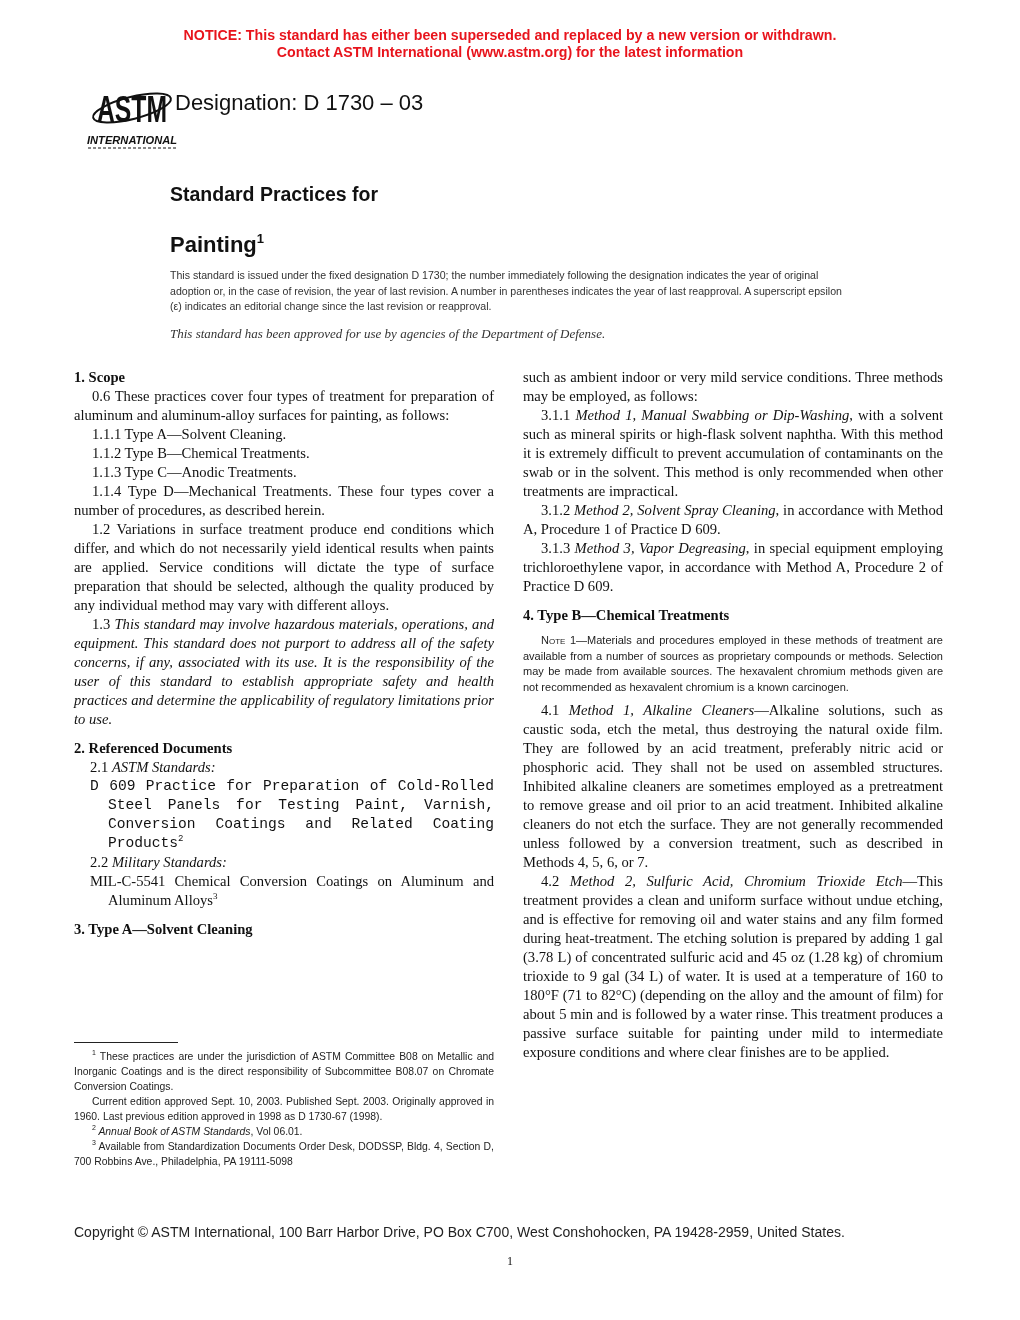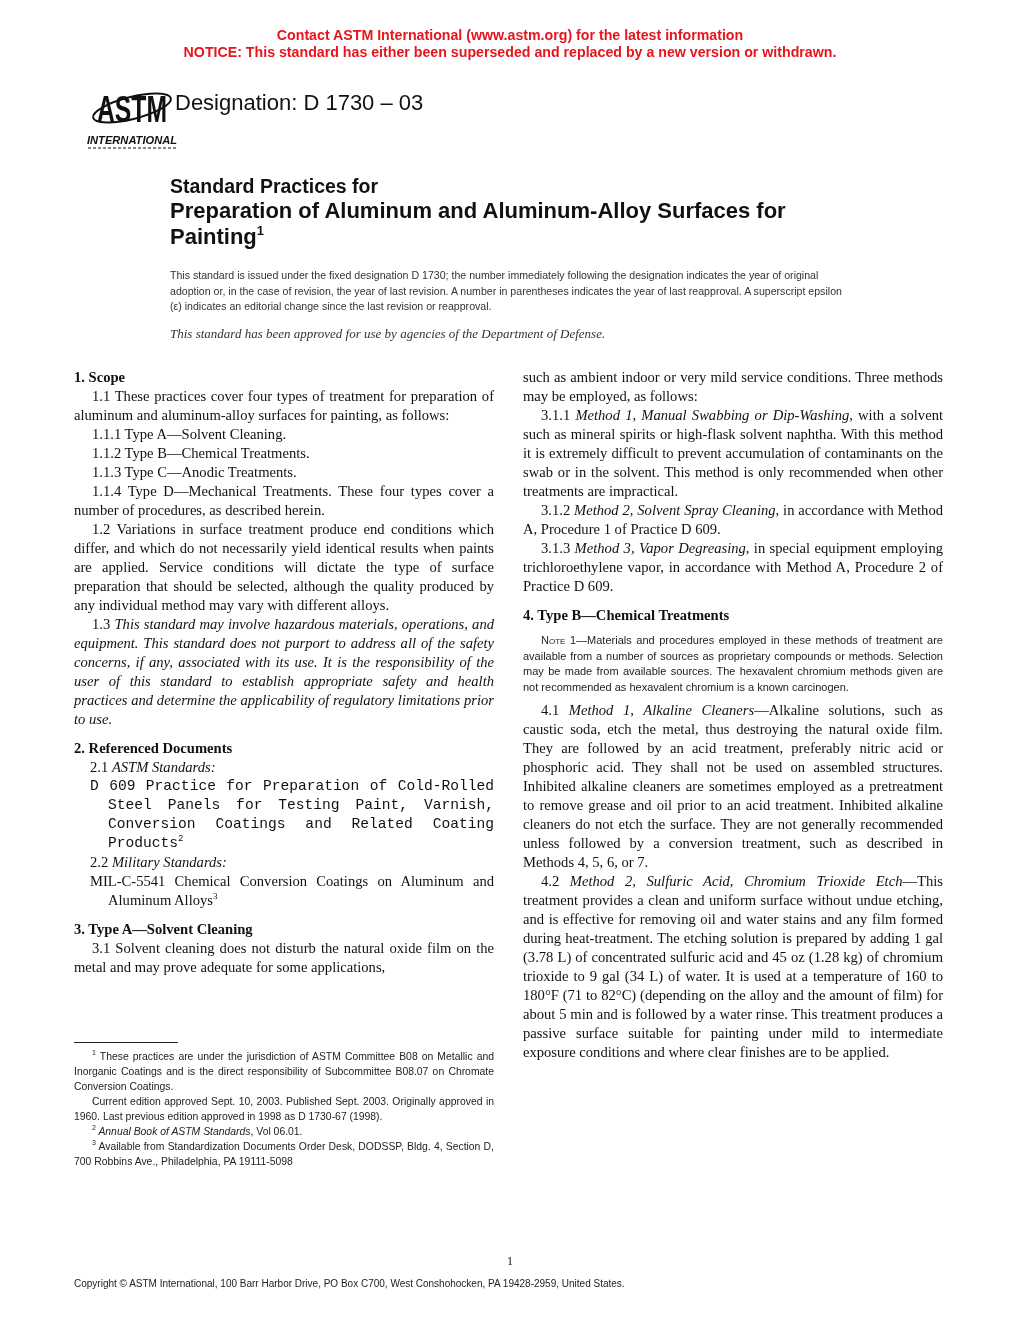--- a/index.html
+++ b/index.html
@@ -4,21 +4,21 @@
 <style>
   html, body { margin: 0; padding: 0; background: #ffffff; }
   body { width: 1020px; height: 1320px; position: relative; overflow: hidden; color: #111; }
   .sans { font-family: "Liberation Sans", "DejaVu Sans", sans-serif; }
   .serif { font-family: "Liberation Serif", "DejaVu Serif", serif; }
 
   #notice { position: absolute; top: 27px; left: 0; width: 1020px; text-align: center; color: #e8141c; font-weight: bold; font-size: 14.2px; line-height: 17px; }
   #logo { position: absolute; left: 84px; top: 74px; width: 96px; height: 80px; }
   #designation { position: absolute; left: 175px; top: 90px; font-size: 22px; }
 
-  #title-block { position: absolute; left: 170px; top: 174px; width: 700px; }
+  #title-block { position: absolute; left: 170px; top: 182px; width: 700px; }
   #title-line1 { font-size: 19.5px; font-weight: bold; line-height: 24px; }
   #title-line2 { font-size: 22px; font-weight: bold; line-height: 26px; }
   #title-line2 sup { font-size: 13px; vertical-align: 9px; line-height: 0; }
 
   #issuance { position: absolute; left: 170px; top: 268px; width: 680px; font-size: 10.6px; line-height: 15.5px; color: #333; }
   #dod { position: absolute; left: 170px; top: 326px; width: 680px; font-size: 13px; line-height: 15px; font-style: italic; color: #333; }
 
   .col { position: absolute; top: 368px; width: 420px; font-size: 14.6px; line-height: 19px; text-align: justify; }
   #col-left { left: 74px; }
   #col-right { left: 523px; }
@@ -31,71 +31,70 @@
   .sub { padding-left: 16px; }
   sup.fn { font-size: 9px; vertical-align: 6px; line-height: 0; }
   .note { font-size: 11px; line-height: 15.6px; margin: 8px 0 6px 0 !important; color: #222; }
   .note .nlabel { font-variant: small-caps; }
 
   #fn-rule { position: absolute; left: 74px; top: 1042px; width: 104px; height: 0; border-top: 1px solid #222; }
   #footnotes { position: absolute; left: 74px; top: 1049px; width: 420px; font-size: 10.4px; line-height: 15px; color: #222; text-align: justify; }
   #footnotes p { margin: 0; text-indent: 18px; }
   #footnotes sup { font-size: 7px; vertical-align: 5px; line-height: 0; }
 
-  #copyright { position: absolute; left: 74px; top: 1278px; font-size: 10px; color: #222; }
+  #copyright { position: absolute; left: 74px; top: 1224px; font-size: 14px; color: #222; }
   #page-number { position: absolute; left: 0; width: 1020px; top: 1254px; text-align: center; font-size: 12px; }
 </style>
 </head>
 <body>
 
 <div id="notice" class="sans">
+  <div>NOTICE: This standard has either been superseded and replaced by a new version or withdrawn.</div>
   <div>Contact ASTM International (www.astm.org) for the latest information</div>
-  <div>NOTICE: This standard has either been superseded and replaced by a new version or withdrawn.</div>
 </div>
 
 <div id="logo">
   <svg width="96" height="80" viewBox="0 0 96 80">
     <ellipse cx="48" cy="34" rx="40" ry="11" fill="none" stroke="#111" stroke-width="2" transform="rotate(-14 48 34)"></ellipse>
     <text x="48" y="48" text-anchor="middle" font-family="Liberation Sans, sans-serif" font-weight="bold" font-size="36" fill="#111" textLength="70" lengthAdjust="spacingAndGlyphs">ASTM</text>
     <text x="48" y="70" text-anchor="middle" font-family="Liberation Sans, sans-serif" font-weight="bold" font-style="italic" font-size="10" fill="#111" textLength="90" lengthAdjust="spacingAndGlyphs">INTERNATIONAL</text>
     <line x1="4" y1="74" x2="92" y2="74" stroke="#111" stroke-width="1" stroke-dasharray="3 2"></line>
   </svg>
 </div>
 
 <div id="designation" class="sans">Designation: D 1730 – 03</div>
 
 <div id="title-block" class="sans">
   <div id="title-line1">Standard Practices for</div>
   <div id="title-line2">
-    <span>Preparation of Aluminum and Aluminum-Alloy Surfaces for</span><br>
+    <br>
     <span>Painting</span><sup>1</sup>
   </div>
 </div>
 
 <div id="issuance" class="sans">This standard is issued under the fixed designation D 1730; the number immediately following the designation indicates the year of original adoption or, in the case of revision, the year of last revision. A number in parentheses indicates the year of last reapproval. A superscript epsilon (ε) indicates an editorial change since the last revision or reapproval.</div>
 <div id="dod" class="serif">This standard has been approved for use by agencies of the Department of Defense.</div>
 
 <div id="col-left" class="col serif">
   <p class="h">1.  Scope</p>
-  <p class="ind">1.1  These practices cover four types of treatment for preparation of aluminum and aluminum-alloy surfaces for painting, as follows:</p>
+  <p class="ind">0.6  These practices cover four types of treatment for preparation of aluminum and aluminum-alloy surfaces for painting, as follows:</p>
   <p class="ind">1.1.1  Type A—Solvent Cleaning.</p>
   <p class="ind">1.1.2  Type B—Chemical Treatments.</p>
   <p class="ind">1.1.3  Type C—Anodic Treatments.</p>
   <p class="ind">1.1.4  Type D—Mechanical Treatments. These four types cover a number of procedures, as described herein.</p>
   <p class="ind">1.2  Variations in surface treatment produce end conditions which differ, and which do not necessarily yield identical results when paints are applied. Service conditions will dictate the type of surface preparation that should be selected, although the quality produced by any individual method may vary with different alloys.</p>
   <p class="ind"><span>1.3  </span><i>This standard may involve hazardous materials, operations, and equipment. This standard does not purport to address all of the safety concerns, if any, associated with its use. It is the responsibility of the user of this standard to establish appropriate safety and health practices and determine the applicability of regulatory limitations prior to use.</i></p>
 
   <p class="h gap">2.  Referenced Documents</p>
   <p class="sub"><span>2.1  </span><i>ASTM Standards:</i></p>
   <p class="ref"><span>D 609  Practice for Preparation of Cold-Rolled Steel Panels for Testing Paint, Varnish, Conversion Coatings and Related Coating Products</span><sup class="fn">2</sup></p>
   <p class="sub"><span>2.2  </span><i>Military Standards:</i></p>
   <p class="ref2"><span>MIL-C-5541  Chemical Conversion Coatings on Aluminum and Aluminum Alloys</span><sup class="fn">3</sup></p>
 
   <p class="h gap">3.  Type A—Solvent Cleaning</p>
-  <p class="ind">3.1  Solvent cleaning does not disturb the natural oxide film on the metal and may prove adequate for some applications,</p>
 </div>
 
 <div id="fn-rule"></div>
 <div id="footnotes" class="sans">
   <p><sup>1</sup><span> These practices are under the jurisdiction of ASTM Committee B08 on Metallic and Inorganic Coatings and is the direct responsibility of Subcommittee B08.07 on Chromate Conversion Coatings.</span></p>
   <p>Current edition approved Sept. 10, 2003. Published Sept. 2003. Originally approved in 1960. Last previous edition approved in 1998 as D 1730-67 (1998).</p>
   <p><sup>2</sup><i> Annual Book of ASTM Standards</i><span>, Vol 06.01.</span></p>
   <p><sup>3</sup><span> Available from Standardization Documents Order Desk, DODSSP, Bldg. 4, Section D, 700 Robbins Ave., Philadelphia, PA 19111-5098</span></p>
 </div>
 

